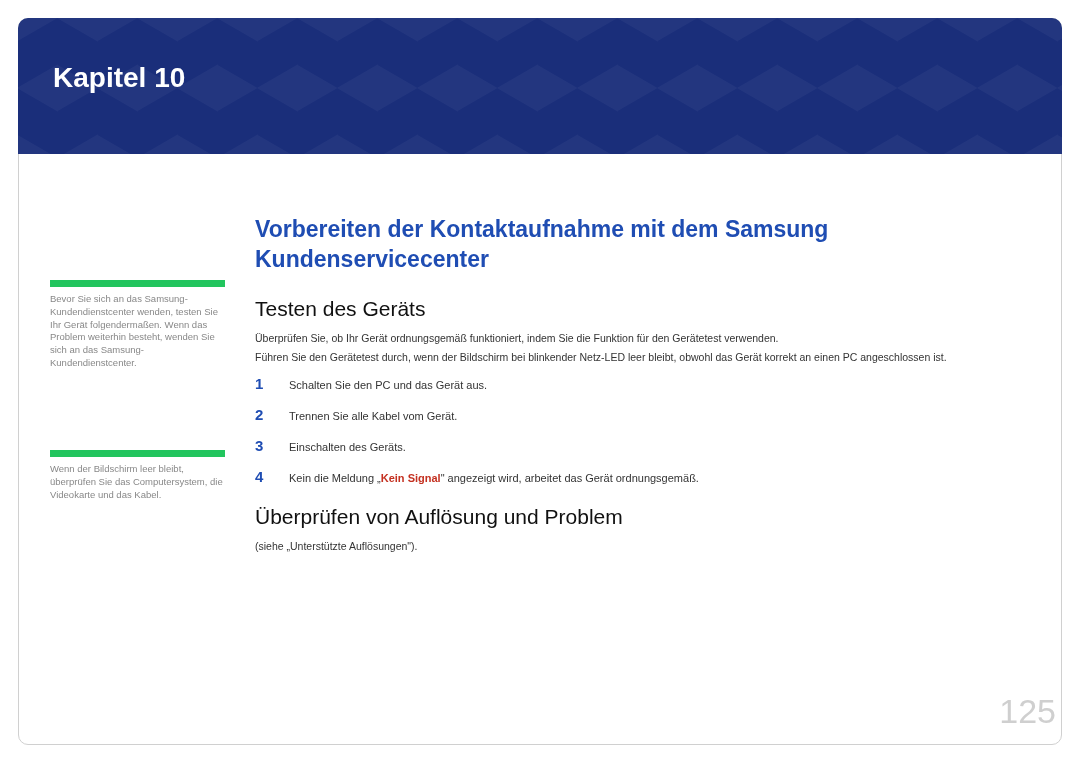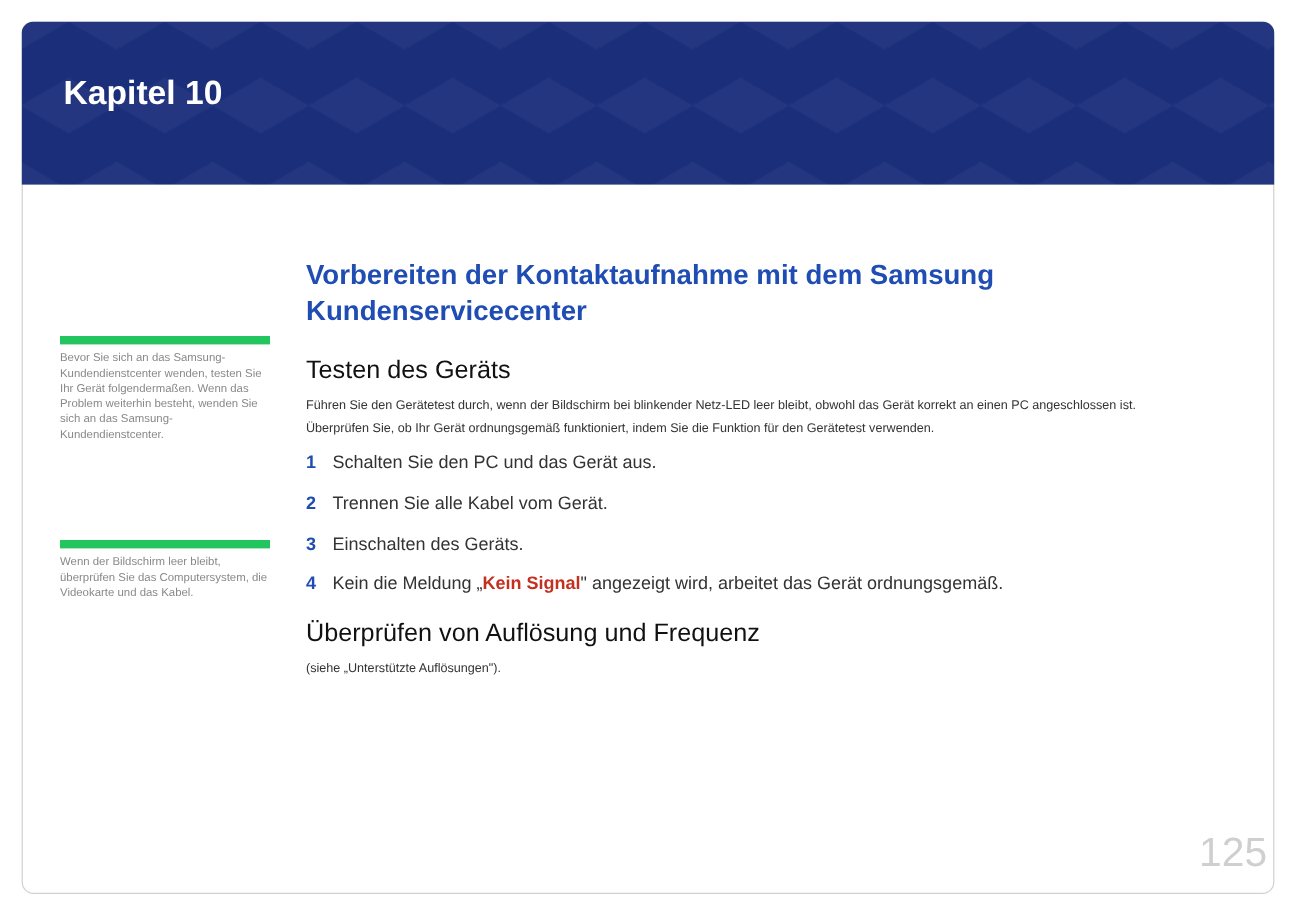--- a/index.html
+++ b/index.html
@@ -86,22 +86,23 @@
   }
   .step-num {
     color: #1f4db3;
     font-size: 15px;
     font-weight: 600;
     width: 22px;
     flex: 0 0 22px;
   }
   .step-text {
     color: #333333;
-    font-size: 15px;
+    font-size: 11px;
     line-height: 1.45;
+    margin-left: 12px;
   }
   .red { color: #c43020; font-weight: 600; }
   .sidebar-note {
     position: absolute;
     left: 50px;
     width: 175px;
     color: #888888;
     font-size: 9.5px;
     line-height: 1.35;
     border-top: 7px solid #22c55e;
@@ -128,22 +129,22 @@
   <div class="chapter-label">Kapitel 10</div>
 </div>
 
 <div class="sidebar-note first">Bevor Sie sich an das Samsung-Kundendienstcenter wenden, testen Sie Ihr Gerät folgendermaßen. Wenn das Problem weiterhin besteht, wenden Sie sich an das Samsung-Kundendienstcenter.</div>
 <div class="sidebar-note second">Wenn der Bildschirm leer bleibt, überprüfen Sie das Computersystem, die Videokarte und das Kabel.</div>
 
 <div class="content">
   <div class="main-heading">Vorbereiten der Kontaktaufnahme mit dem Samsung Kundenservicecenter</div>
 
   <div class="sub-heading">Testen des Geräts</div>
+  <div class="body-text">Überprüfen Sie, ob Ihr Gerät ordnungsgemäß funktioniert, indem Sie die Funktion für den Gerätetest verwenden.</div>
   <div class="body-text">Führen Sie den Gerätetest durch, wenn der Bildschirm bei blinkender Netz-LED leer bleibt, obwohl das Gerät korrekt an einen PC angeschlossen ist.</div>
-  <div class="body-text">Überprüfen Sie, ob Ihr Gerät ordnungsgemäß funktioniert, indem Sie die Funktion für den Gerätetest verwenden.</div>
 
   <div class="steps">
     <div class="step-row">
       <div class="step-num">1</div>
       <div class="step-text">Schalten Sie den PC und das Gerät aus.</div>
     </div>
     <div class="step-row">
       <div class="step-num">2</div>
       <div class="step-text">Trennen Sie alle Kabel vom Gerät.</div>
     </div>
@@ -152,17 +153,17 @@
       <div class="step-text">Einschalten des Geräts.</div>
     </div>
     <div class="step-row">
       <div class="step-num">4</div>
       <div class="step-text">
         <span>Kein die Meldung „</span><span class="red">Kein Signal</span><span>" angezeigt wird, arbeitet das Gerät ordnungsgemäß.</span>
       </div>
     </div>
   </div>
 
-  <div class="sub-heading">Überprüfen von Auflösung und Frequenz</div>
+  <div class="sub-heading">Überprüfen von Auflösung und Problem</div>
   <div class="body-text">(siehe „Unterstützte Auflösungen").</div>
 </div>
 
 <div class="page-number">125</div>
 
 </body></html>

